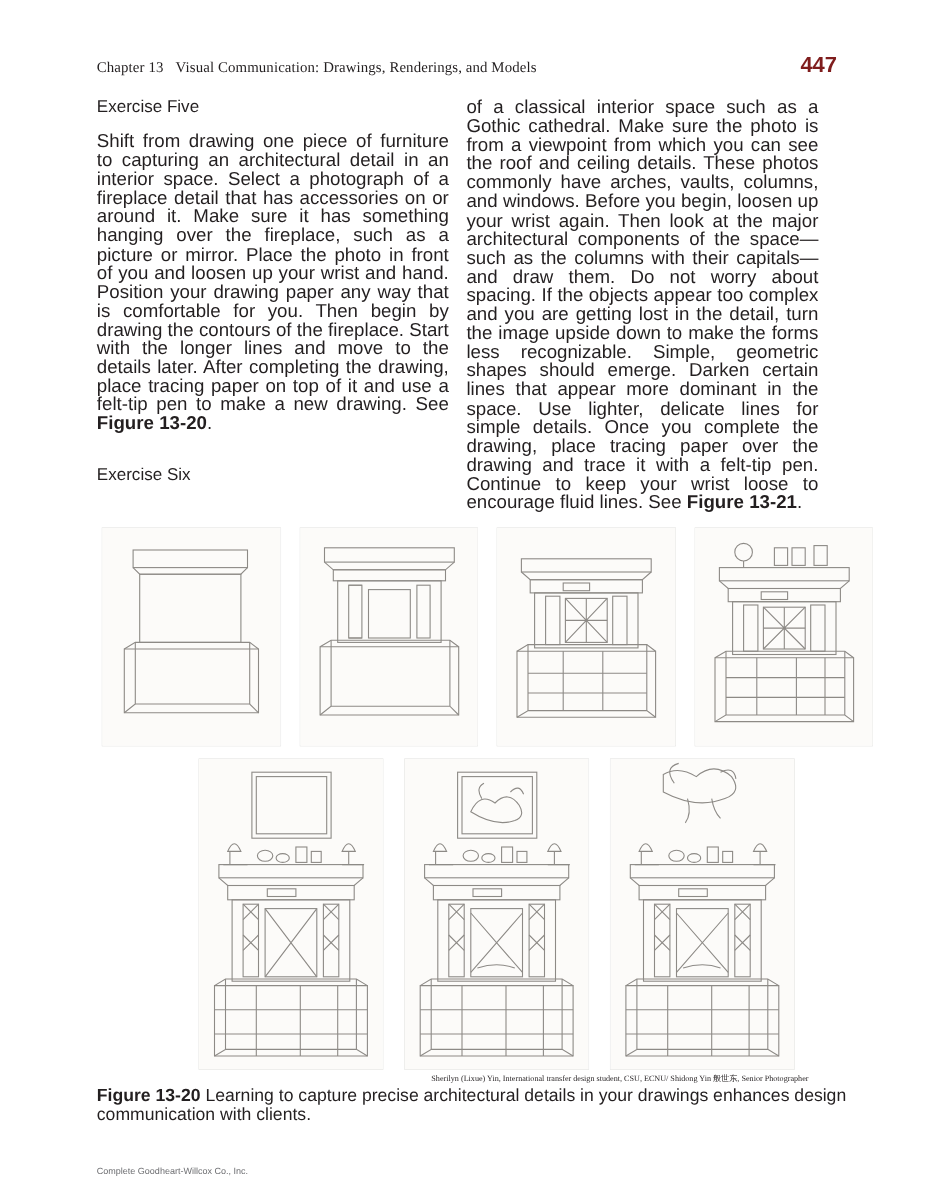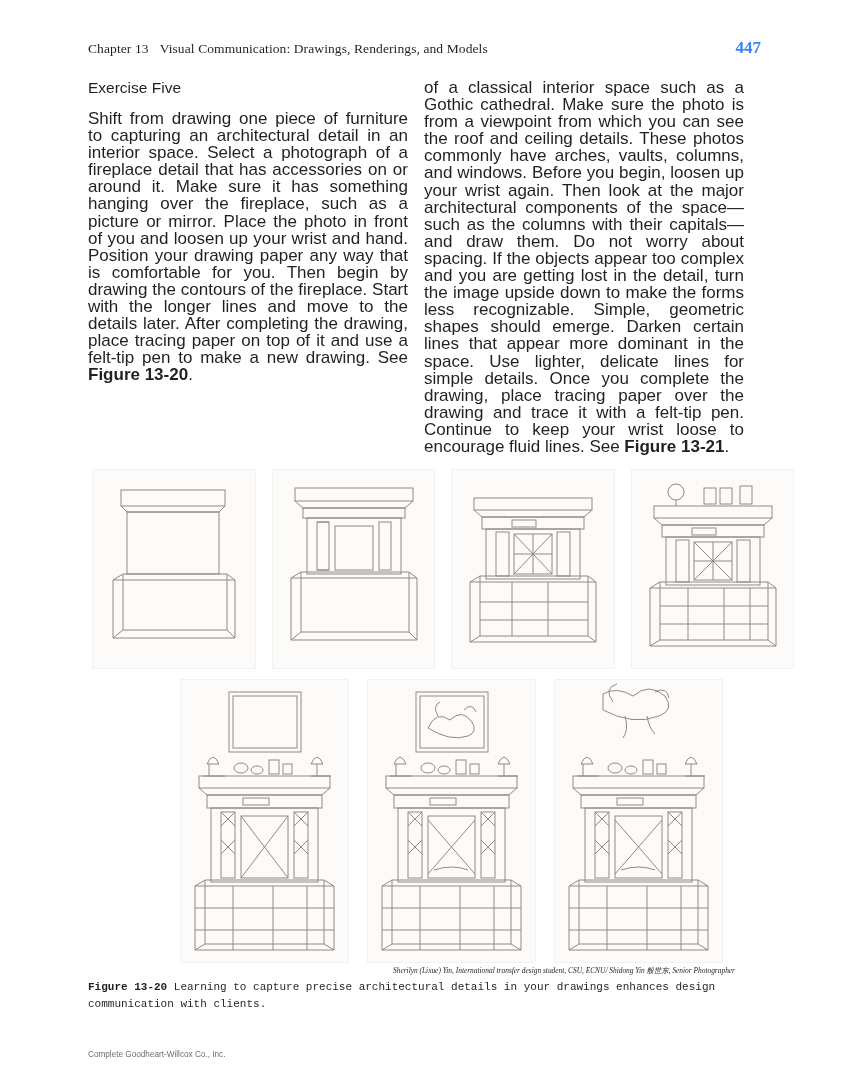--- a/index.html
+++ b/index.html
@@ -10,21 +10,21 @@
   body {
     width: 849px;
     height: 1087px;
     position: relative;
     font-family: "Liberation Sans", sans-serif;
     color: #231f20;
     overflow: hidden;
   }
   .page {
     position: absolute;
-    top: 4px; left: 0;
+    top: 14px; left: 0;
     width: 849px;
     height: 884px;
   }
 
   
   .running-head {
     position: absolute;
     top: 34px;
     left: 88px;
     right: 88px;
@@ -35,24 +35,24 @@
   .rh-left {
     font-family: "Liberation Serif", serif;
     font-size: 13.5px;
     color: #231f20;
     letter-spacing: 0.1px;
   }
   .rh-left .chap {
     margin-right: 11px;
   }
   .rh-page {
-    font-family: Liberation Serif, serif;
+    font-family: Liberation Sans, sans-serif;
     font-weight: bold;
-    font-size: 17px;
-    color: #3b82f6;
+    font-size: 20px;
+    color: #7f1d1d;
   }
 
   
   .columns {
     position: absolute;
     top: 75px;
     left: 88px;
     width: 674px;
     display: flex;
     gap: 16px;
@@ -103,33 +103,32 @@
   .p-small { width: 162px; height: 198px; }
   .p-large { width: 167px; height: 282px; }
 
   .photo svg { display: block; }
 
   .credit {
     position: absolute;
     top: 496px;
     right: 58px;
     font-family: "Liberation Serif", serif;
-    font-style: italic;
     font-size: 7.4px;
     color: #231f20;
     white-space: nowrap;
   }
 
   .caption {
     position: absolute;
     top: 975px;
     left: 88px;
     width: 700px;
-    font-family: Liberation Mono, monospace;
-    font-size: 11px;
+    font-family: Liberation Sans, sans-serif;
+    font-size: 16px;
     line-height: 16.5px;
     color: #231f20;
   }
   .caption b { font-weight: bold; }
 
   .copyright {
     position: absolute;
     top: 1046px;
     left: 88px;
     font-family: "Liberation Sans", sans-serif;
@@ -148,20 +147,21 @@
     </div>
     <div class="rh-page">447</div>
   </div>
 
   <div class="columns">
 
     <div class="col">
       <h2 class="ex-head">Exercise Five</h2>
       <p class="body"><span>Shift from drawing one piece of furniture to capturing an architectural detail in an interior space. Select a photograph of a fireplace detail that has accessories on or around it. Make sure it has something hanging over the fireplace, such as a picture or mirror. Place the photo in front of you and loosen up your wrist and hand. Position your drawing paper any way that is comfortable for you. Then begin by drawing the contours of the fireplace. Start with the longer lines and move to the details later. After completing the drawing, place tracing paper on top of it and use a felt-tip pen to make a new drawing. See </span><b>Figure 13-20</b><span>.</span></p>
 
+      <h2 class="ex-head second">Exercise Six</h2>
     </div>
 
     <div class="col">
       <p class="body"><span>of a classical interior space such as a Gothic cathedral. Make sure the photo is from a viewpoint from which you can see the roof and ceiling details. These photos commonly have arches, vaults, columns, and windows. Before you begin, loosen up your wrist again. Then look at the major architectural components of the space—such as the columns with their capitals—and draw them. Do not worry about spacing. If the objects appear too complex and you are getting lost in the detail, turn the image upside down to make the forms less recognizable. Simple, geometric shapes should emerge. Darken certain lines that appear more dominant in the space. Use lighter, delicate lines for simple details. Once you complete the drawing, place tracing paper over the drawing and trace it with a felt-tip pen. Continue to keep your wrist loose to encourage fluid lines. See </span><b>Figure 13-21</b><span>.</span></p>
     </div>
 
   </div>
 
   <div class="figure">
 

